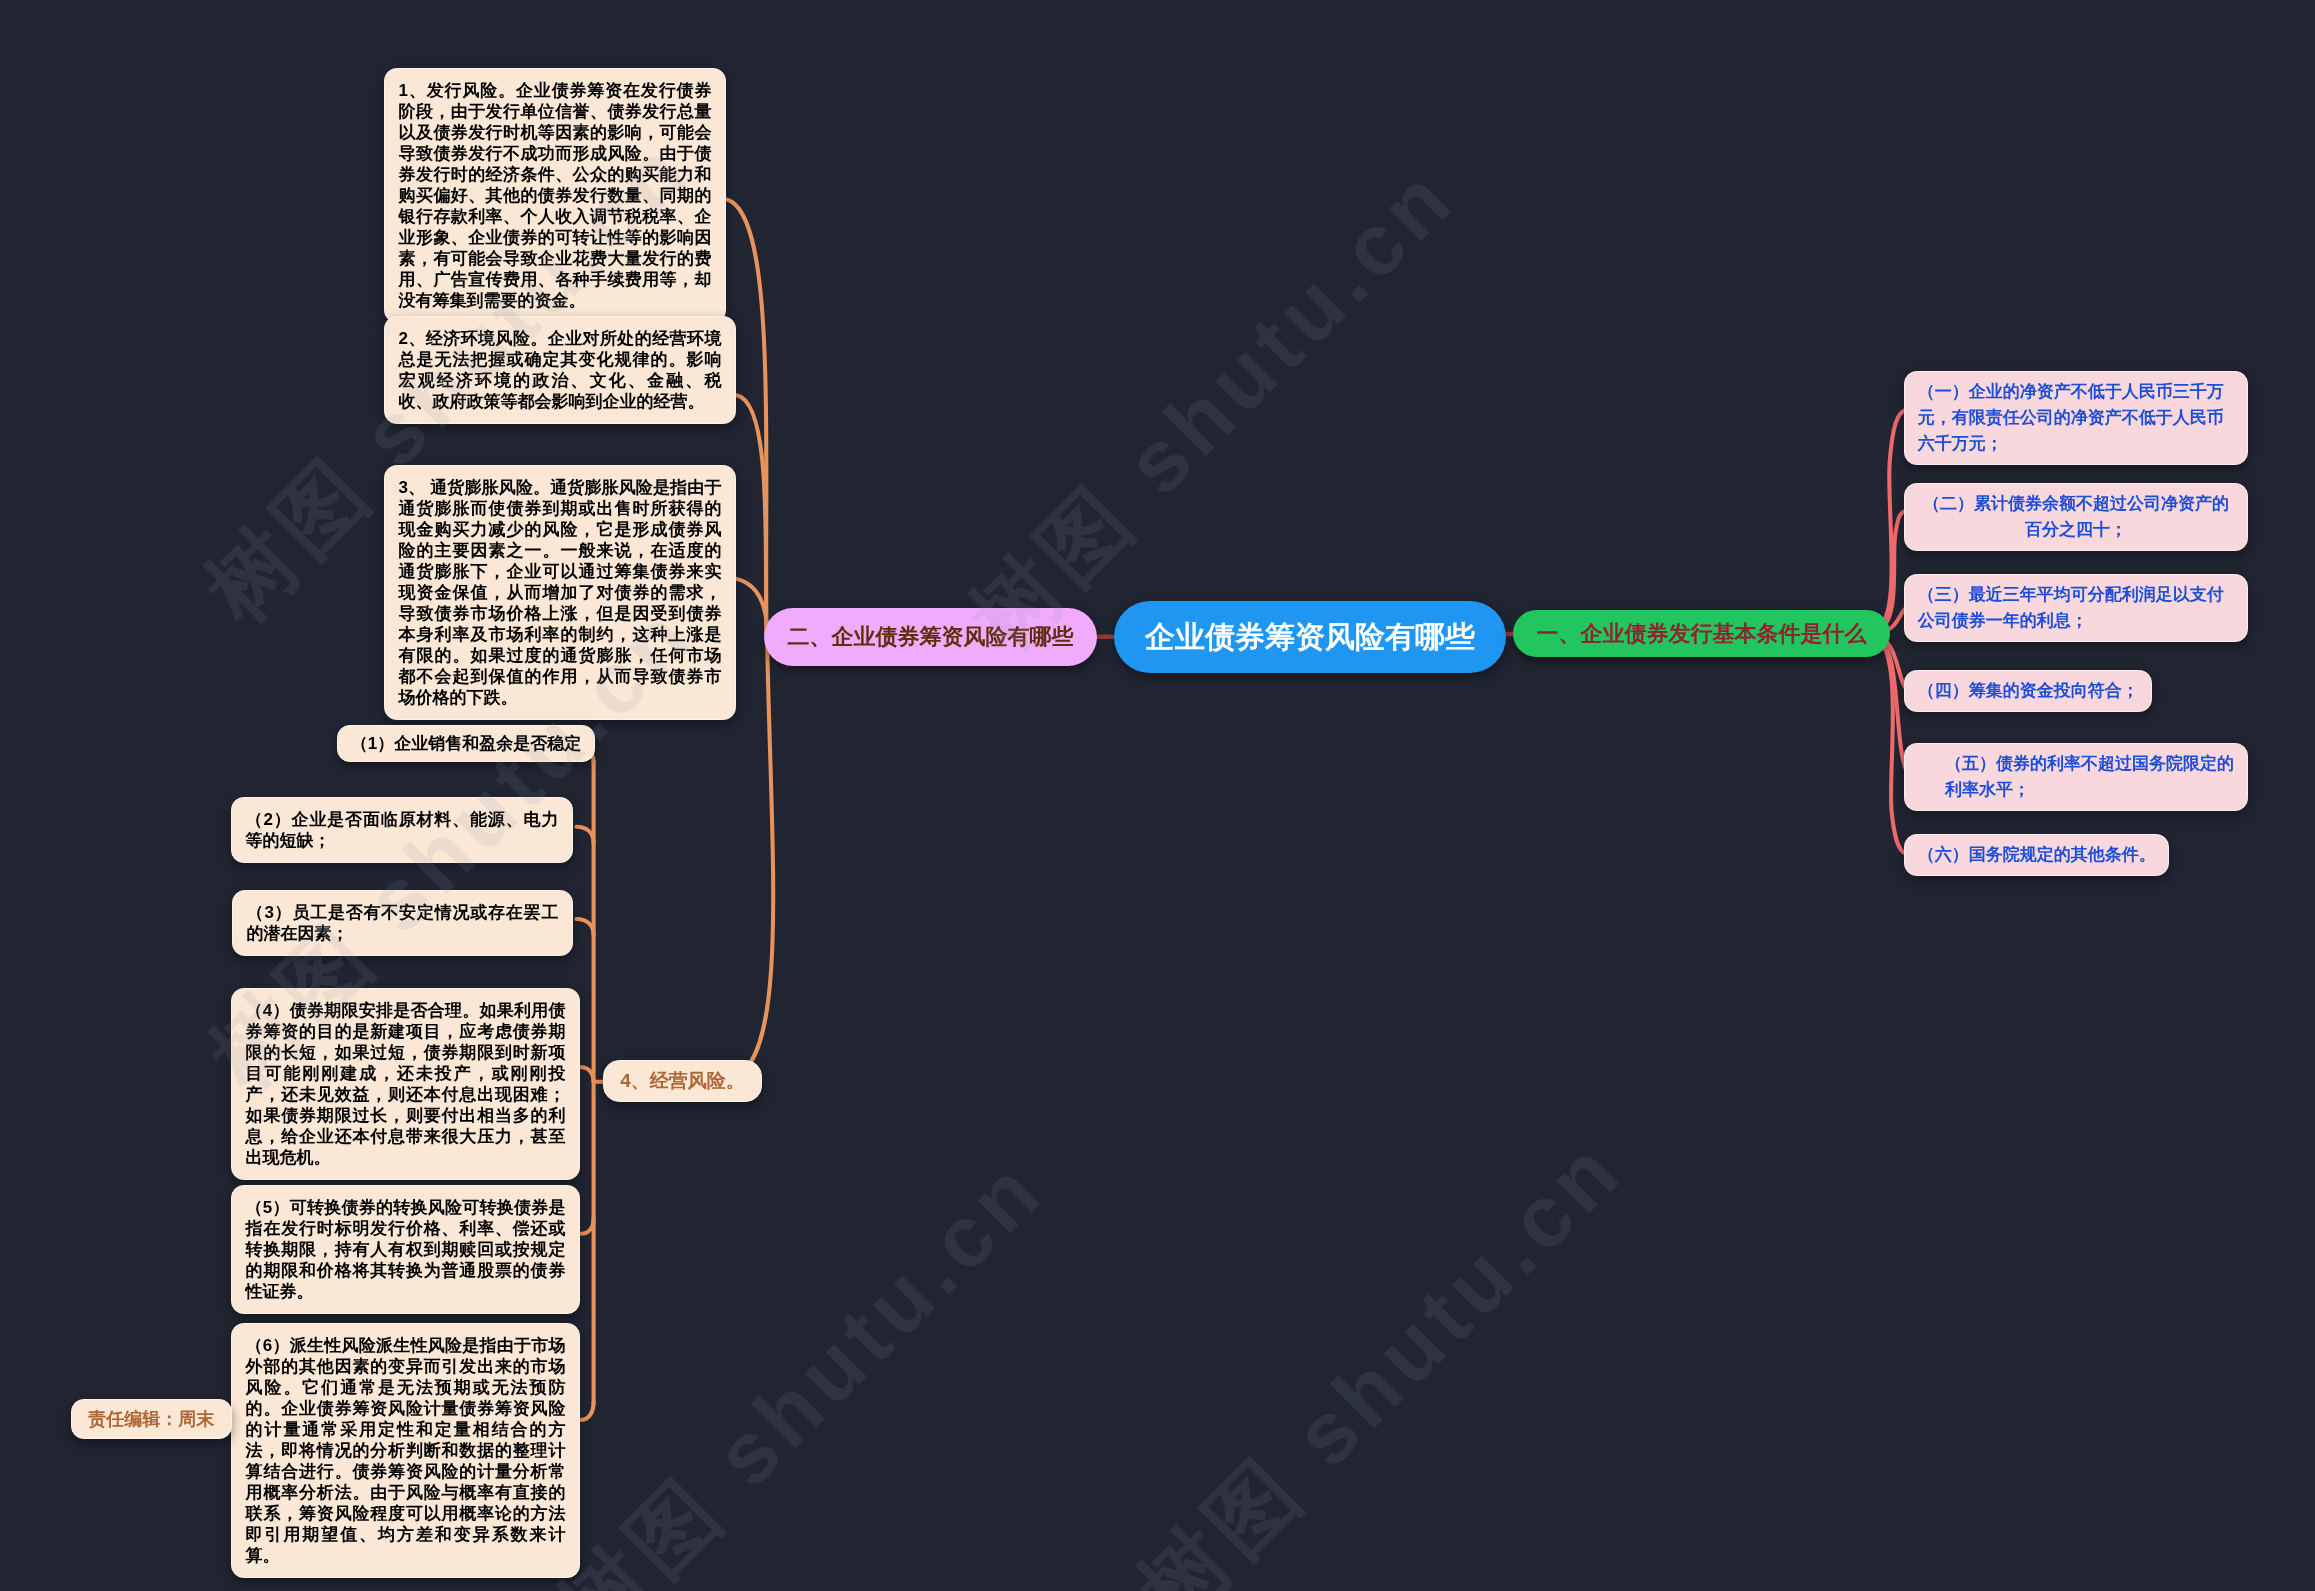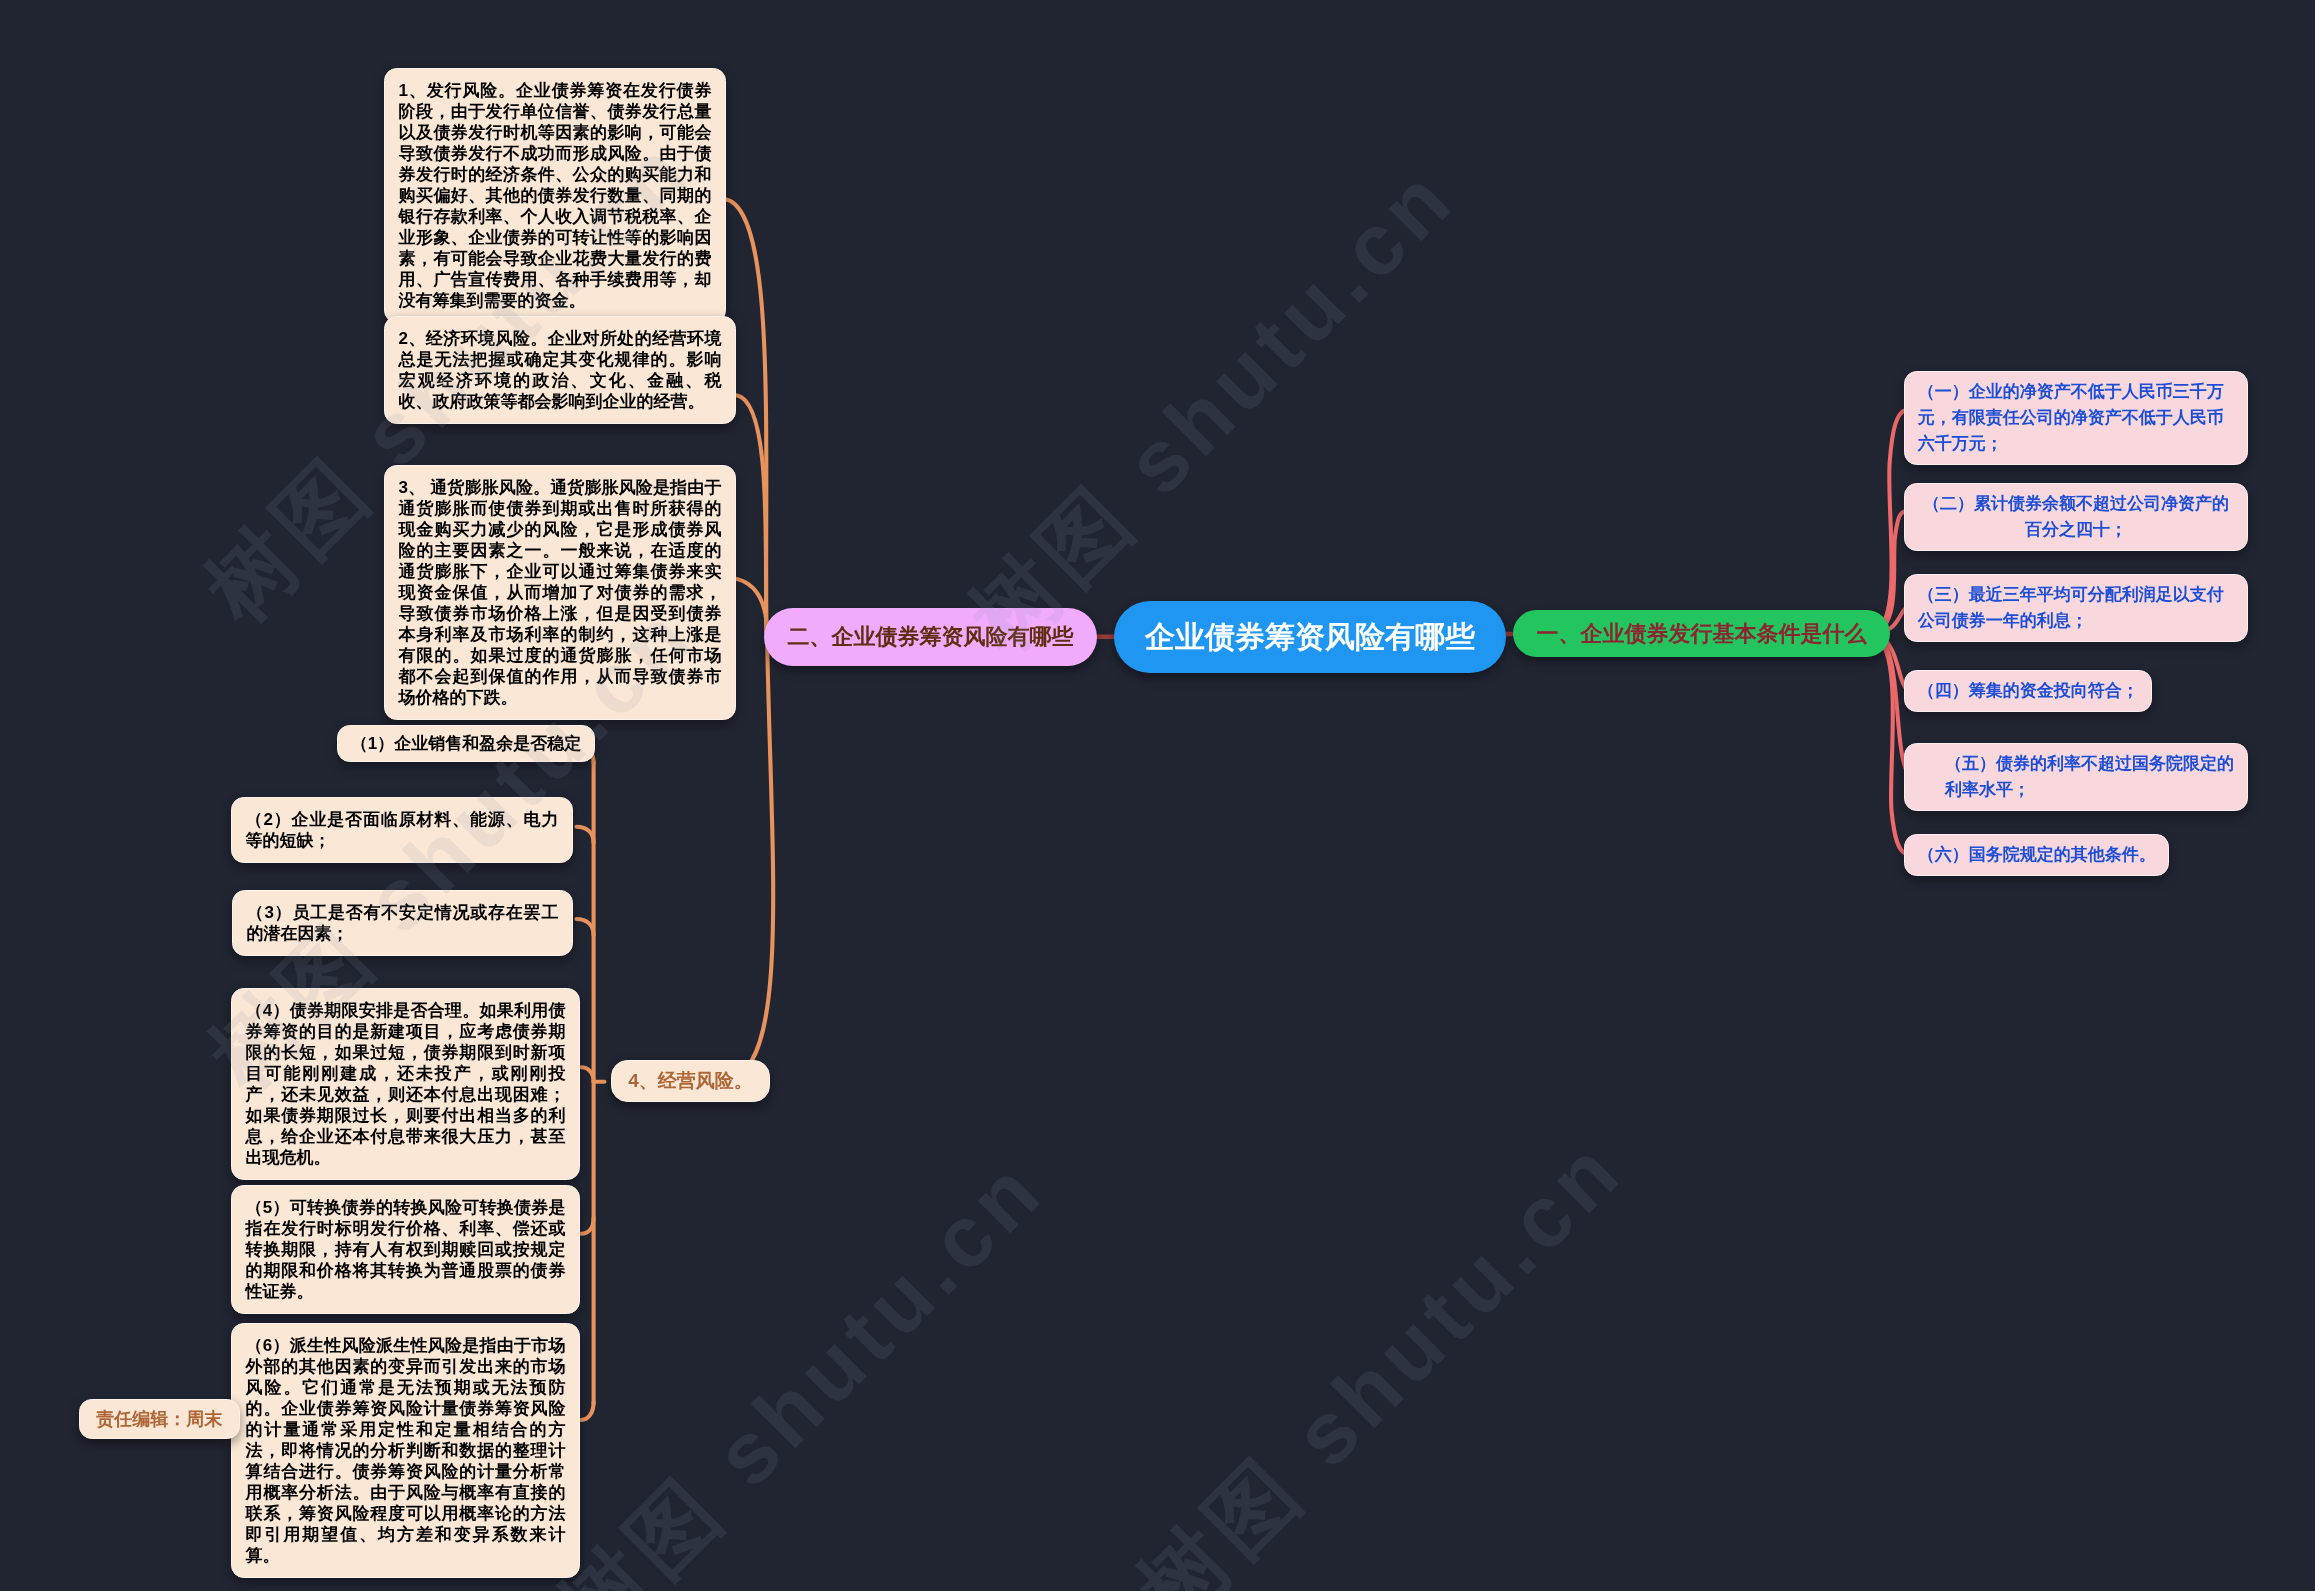--- a/index.html
+++ b/index.html
@@ -68,21 +68,20 @@
   }
   .small-node{
     background:#fae7d5;
     border:1.8px solid #fdf3e9;
     color:#ae6636;
     font-size:19px;
     font-weight:700;
     padding:7.2px 16.3px;
     white-space:nowrap;
     border-radius:16.3px;
-    margin-left:8px;
   }
   .fit{white-space:nowrap;}
   .watermark{
     position:absolute;
     z-index:4;
     color:rgba(140,150,172,0.13);
     font-size:87px;
     font-weight:700;
     letter-spacing:7.2px;
     white-space:nowrap;

